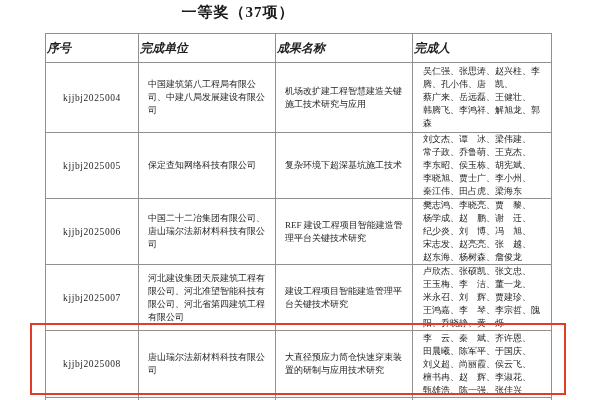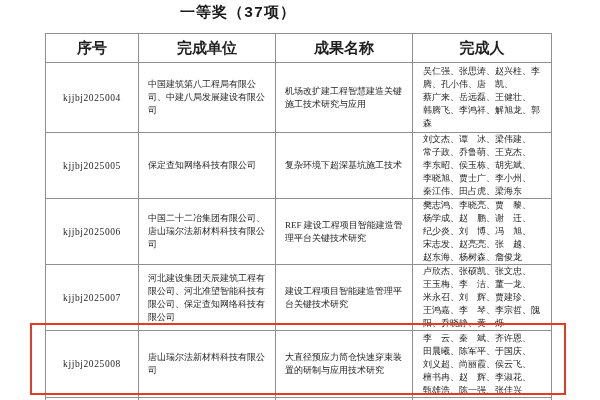--- a/index.html
+++ b/index.html
@@ -12,40 +12,40 @@
     color: #262626;
   }
   .page-title {
     position: absolute;
     top: 3px; left: 0; width: 476px;
     text-align: center;
     font-size: 15px;
     font-weight: bold;
     letter-spacing: 1px;
     color: #1a1a1a;
-    font-family: Liberation Mono, monospace;
   }
   table.award-table {
     position: absolute;
     left: 45px; top: 33px;
     width: 506px;
     border-collapse: collapse;
     table-layout: fixed;
   }
   .award-table th, .award-table td {
     border: 1px solid #8f8f8f;
     vertical-align: middle;
     font-weight: normal;
   }
   .award-table th {
-    font-size: 15px;
+    font-size: 12px;
     font-weight: bold;
     height: 26px;
-    text-align: center;
+    text-align: left;
     color: #1f1f1f;
+    font-style: italic;
   }
   .c-id {
     text-align: center;
     font-size: 9.5px;
     letter-spacing: 0.6px;
     margin-top: 16px;
   }
   .c-unit, .c-ach {
     font-size: 9px;
     line-height: 13px;
@@ -108,21 +108,21 @@
     <td class="c-ppl">刘文杰、谭　冰、梁伟建、常子政、乔鲁萌、王克杰、李东昭、侯玉栋、胡宪斌、李晓旭、贾士广、李小州、秦江伟、田占虎、梁海东</td>
   </tr>
   <tr class="h66">
     <td class="c-id">kjjbj2025006</td>
     <td class="c-unit">中国二十二冶集团有限公司、唐山瑞尔法新材料科技有限公司</td>
     <td class="c-ach">REF 建设工程项目智能建造管理平台关键技术研究</td>
     <td class="c-ppl">樊志鸿、李晓亮、贾　黎、杨学成、赵　鹏、谢　迁、纪少炎、刘　博、冯　旭、宋志发、赵亮亮、张　越、赵东海、杨树森、詹俊龙</td>
   </tr>
   <tr class="h64">
     <td class="c-id">kjjbj2025007</td>
-    <td class="c-unit">河北建设集团天辰建筑工程有限公司、河北准望智能科技有限公司、保定查知网络科技有限公司</td>
+    <td class="c-unit">河北建设集团天辰建筑工程有限公司、河北准望智能科技有限公司、河北省第四建筑工程有限公司</td>
     <td class="c-ach">建设工程项目智能建造管理平台关键技术研究</td>
     <td class="c-ppl">卢欣杰、张硕凯、张文忠、王玉梅、李　洁、董一龙、米永召、刘　辉、贾建珍、王鸿嘉、李　琴、李宗哲、隗　阳、乔晓静、黄　烁</td>
   </tr>
   <tr class="h67">
     <td class="c-id">kjjbj2025008</td>
     <td class="c-unit">唐山瑞尔法新材料科技有限公司</td>
     <td class="c-ach">大直径预应力筒仓快速穿束装置的研制与应用技术研究</td>
     <td class="c-ppl">李　云、秦　斌、齐许恩、田晨曦、陈军平、于国庆、刘义超、尚丽霞、侯云飞、檀书冉、赵　辉、李淑花、甄雄浩、陈一强、张佳兴</td>
   </tr>
   <tr class="partial">

